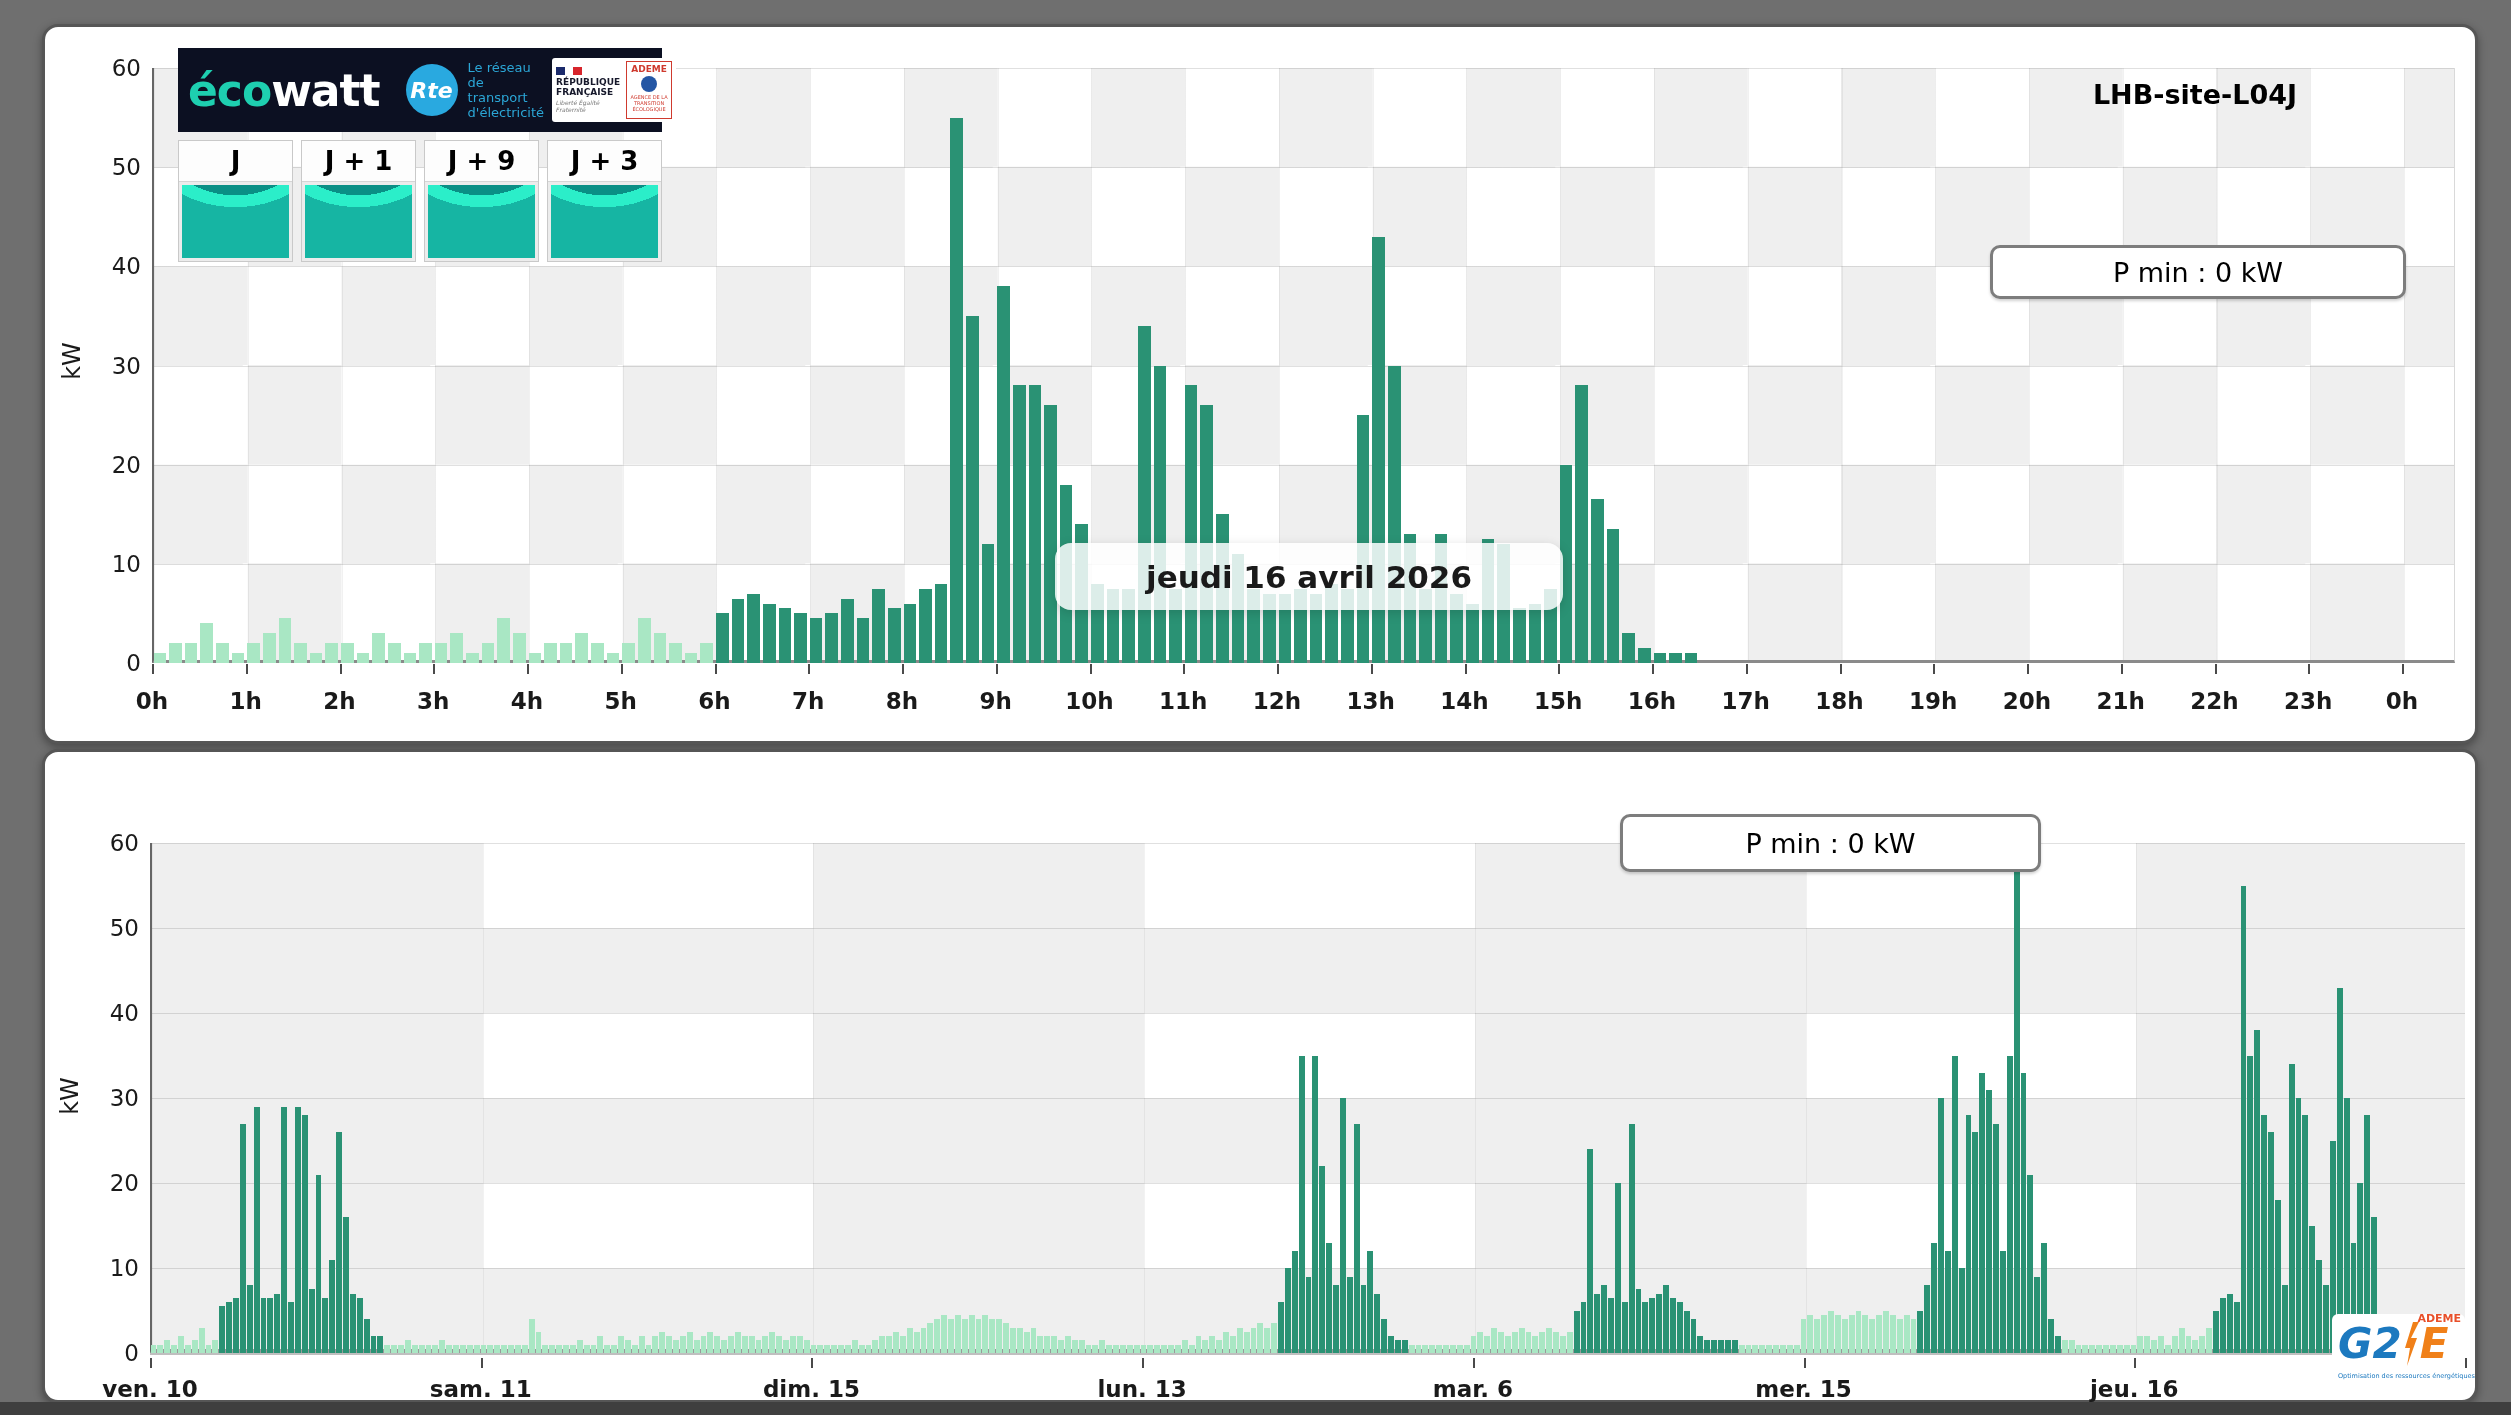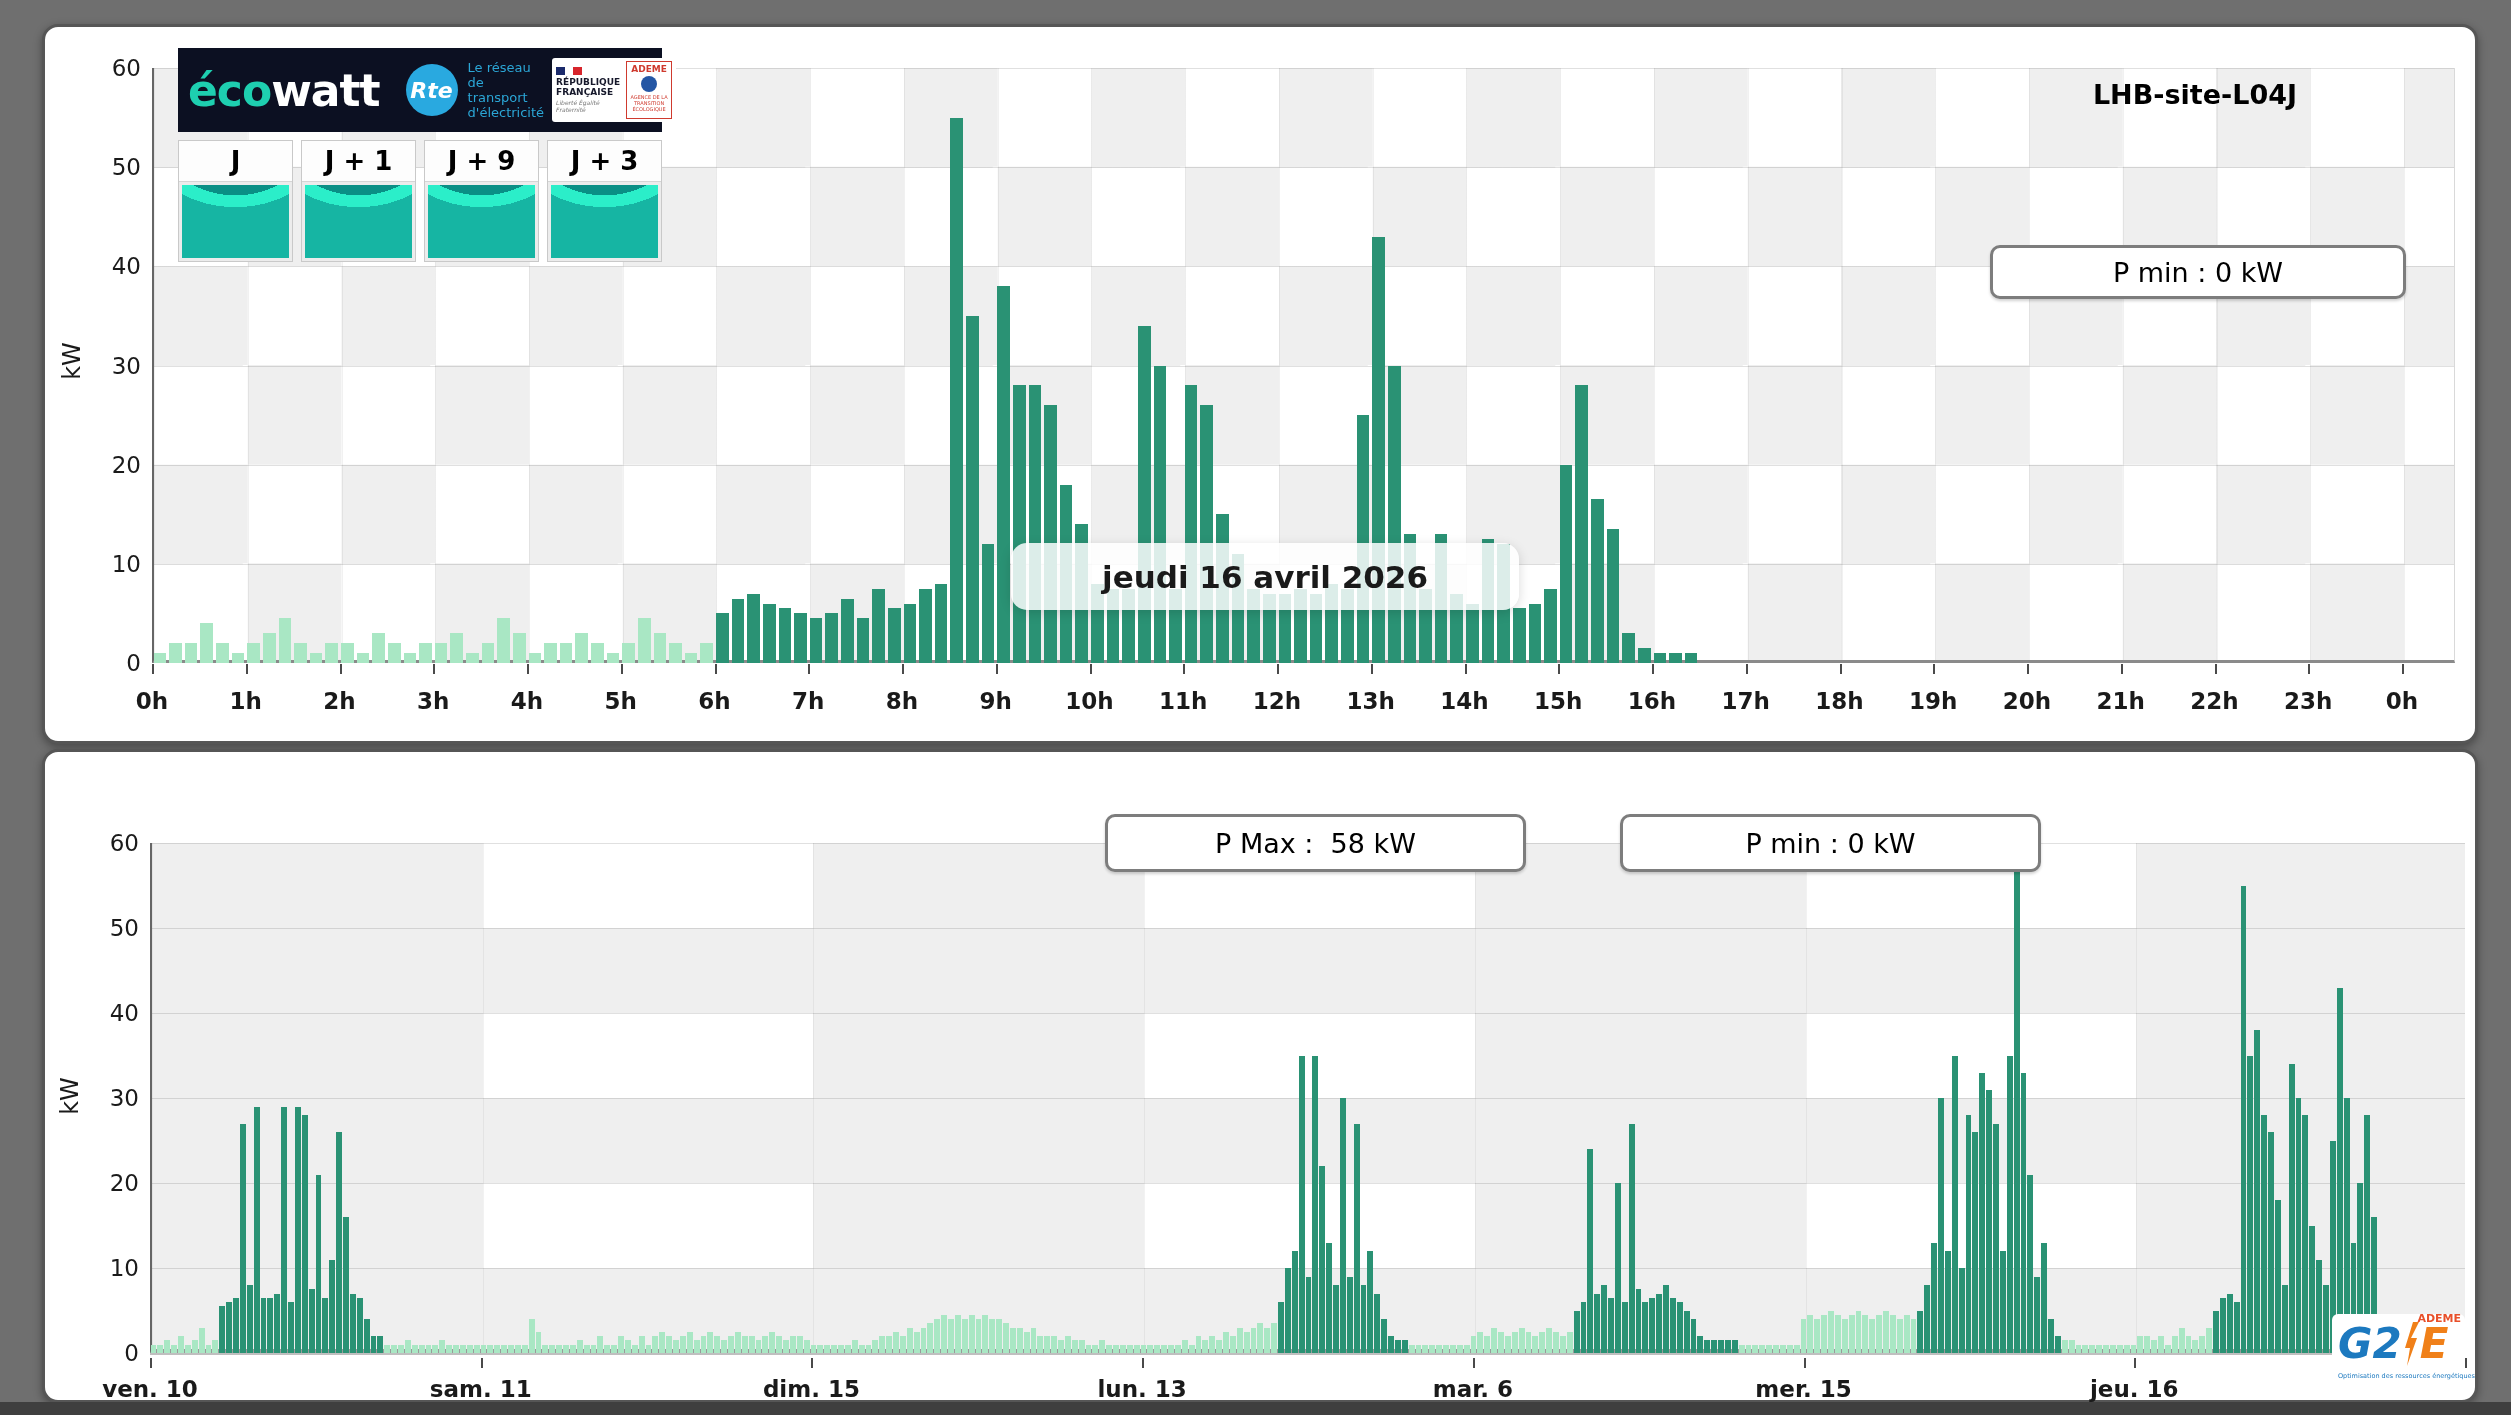--- a/index.html
+++ b/index.html
@@ -54,21 +54,21 @@
 
   
   .stat-box{
     position:absolute;background:#fff;border:3px solid #7d7d7d;border-radius:10px;
     display:flex;align-items:center;justify-content:center;
     font-size:27px;color:#000;box-shadow:0 2px 3px rgba(0,0,0,.18);white-space:pre;
   }
   #site-title{position:absolute;left:1945px;top:52px;width:410px;text-align:center;
     font-size:27px;font-weight:bold;color:#000;}
   #date-tooltip{
-    position:absolute;left:966px;top:516px;width:508px;height:67px;border-radius:16px;
+    position:absolute;left:1010px;top:516px;width:508px;height:67px;border-radius:16px;
     background:rgba(255,255,255,.84);display:flex;align-items:center;justify-content:center;
     font-size:31px;font-weight:bold;color:#1a1a1a;box-shadow:0 3px 12px rgba(0,0,0,.15);z-index:5;
   }
 
   
   #logo-strip{
     position:absolute;left:133px;top:21px;width:484px;height:84px;background:#0c1022;
     display:flex;align-items:center;padding:0 10px;box-sizing:border-box;z-index:6;
   }
   #ecowatt-word{font-size:44px;font-weight:bold;letter-spacing:-1px;white-space:nowrap;}
@@ -725,21 +725,20 @@
       <div class="bar" style="height: 0%; background: rgb(169, 231, 196);"></div>
       <div class="bar" style="height: 0%; background: rgb(169, 231, 196);"></div>
       <div class="bar" style="height: 0%; background: rgb(169, 231, 196);"></div>
       <div class="bar" style="height: 0%; background: rgb(169, 231, 196);"></div>
       <div class="bar" style="height: 0%; background: rgb(169, 231, 196);"></div>
       <div class="bar" style="height: 0%; background: rgb(169, 231, 196);"></div>
       <div class="bar" style="height: 0%; background: rgb(169, 231, 196);"></div>
       <div class="bar" style="height: 0%; background: rgb(169, 231, 196);"></div>
     </div>
 
-  <div class="stat-box" style="left:1060px;top:62px;width:415px;height:52px;">P Max :  58 kW</div>
   <div class="stat-box" style="left:1575px;top:62px;width:415px;height:52px;">P min : 0 kW</div>
 
   <div id="g2e-box">
     <div id="g2e-row">
       <span class="g2">G2</span>
       <svg class="bolt" viewBox="0 0 16 44">
         <polygon points="10,0 2,26 7,26 4,44 14,16 8,16 16,0" fill="#f08019"></polygon>
       </svg>
       <span class="e-orange">E</span>
       <span class="france">ADEME</span>

